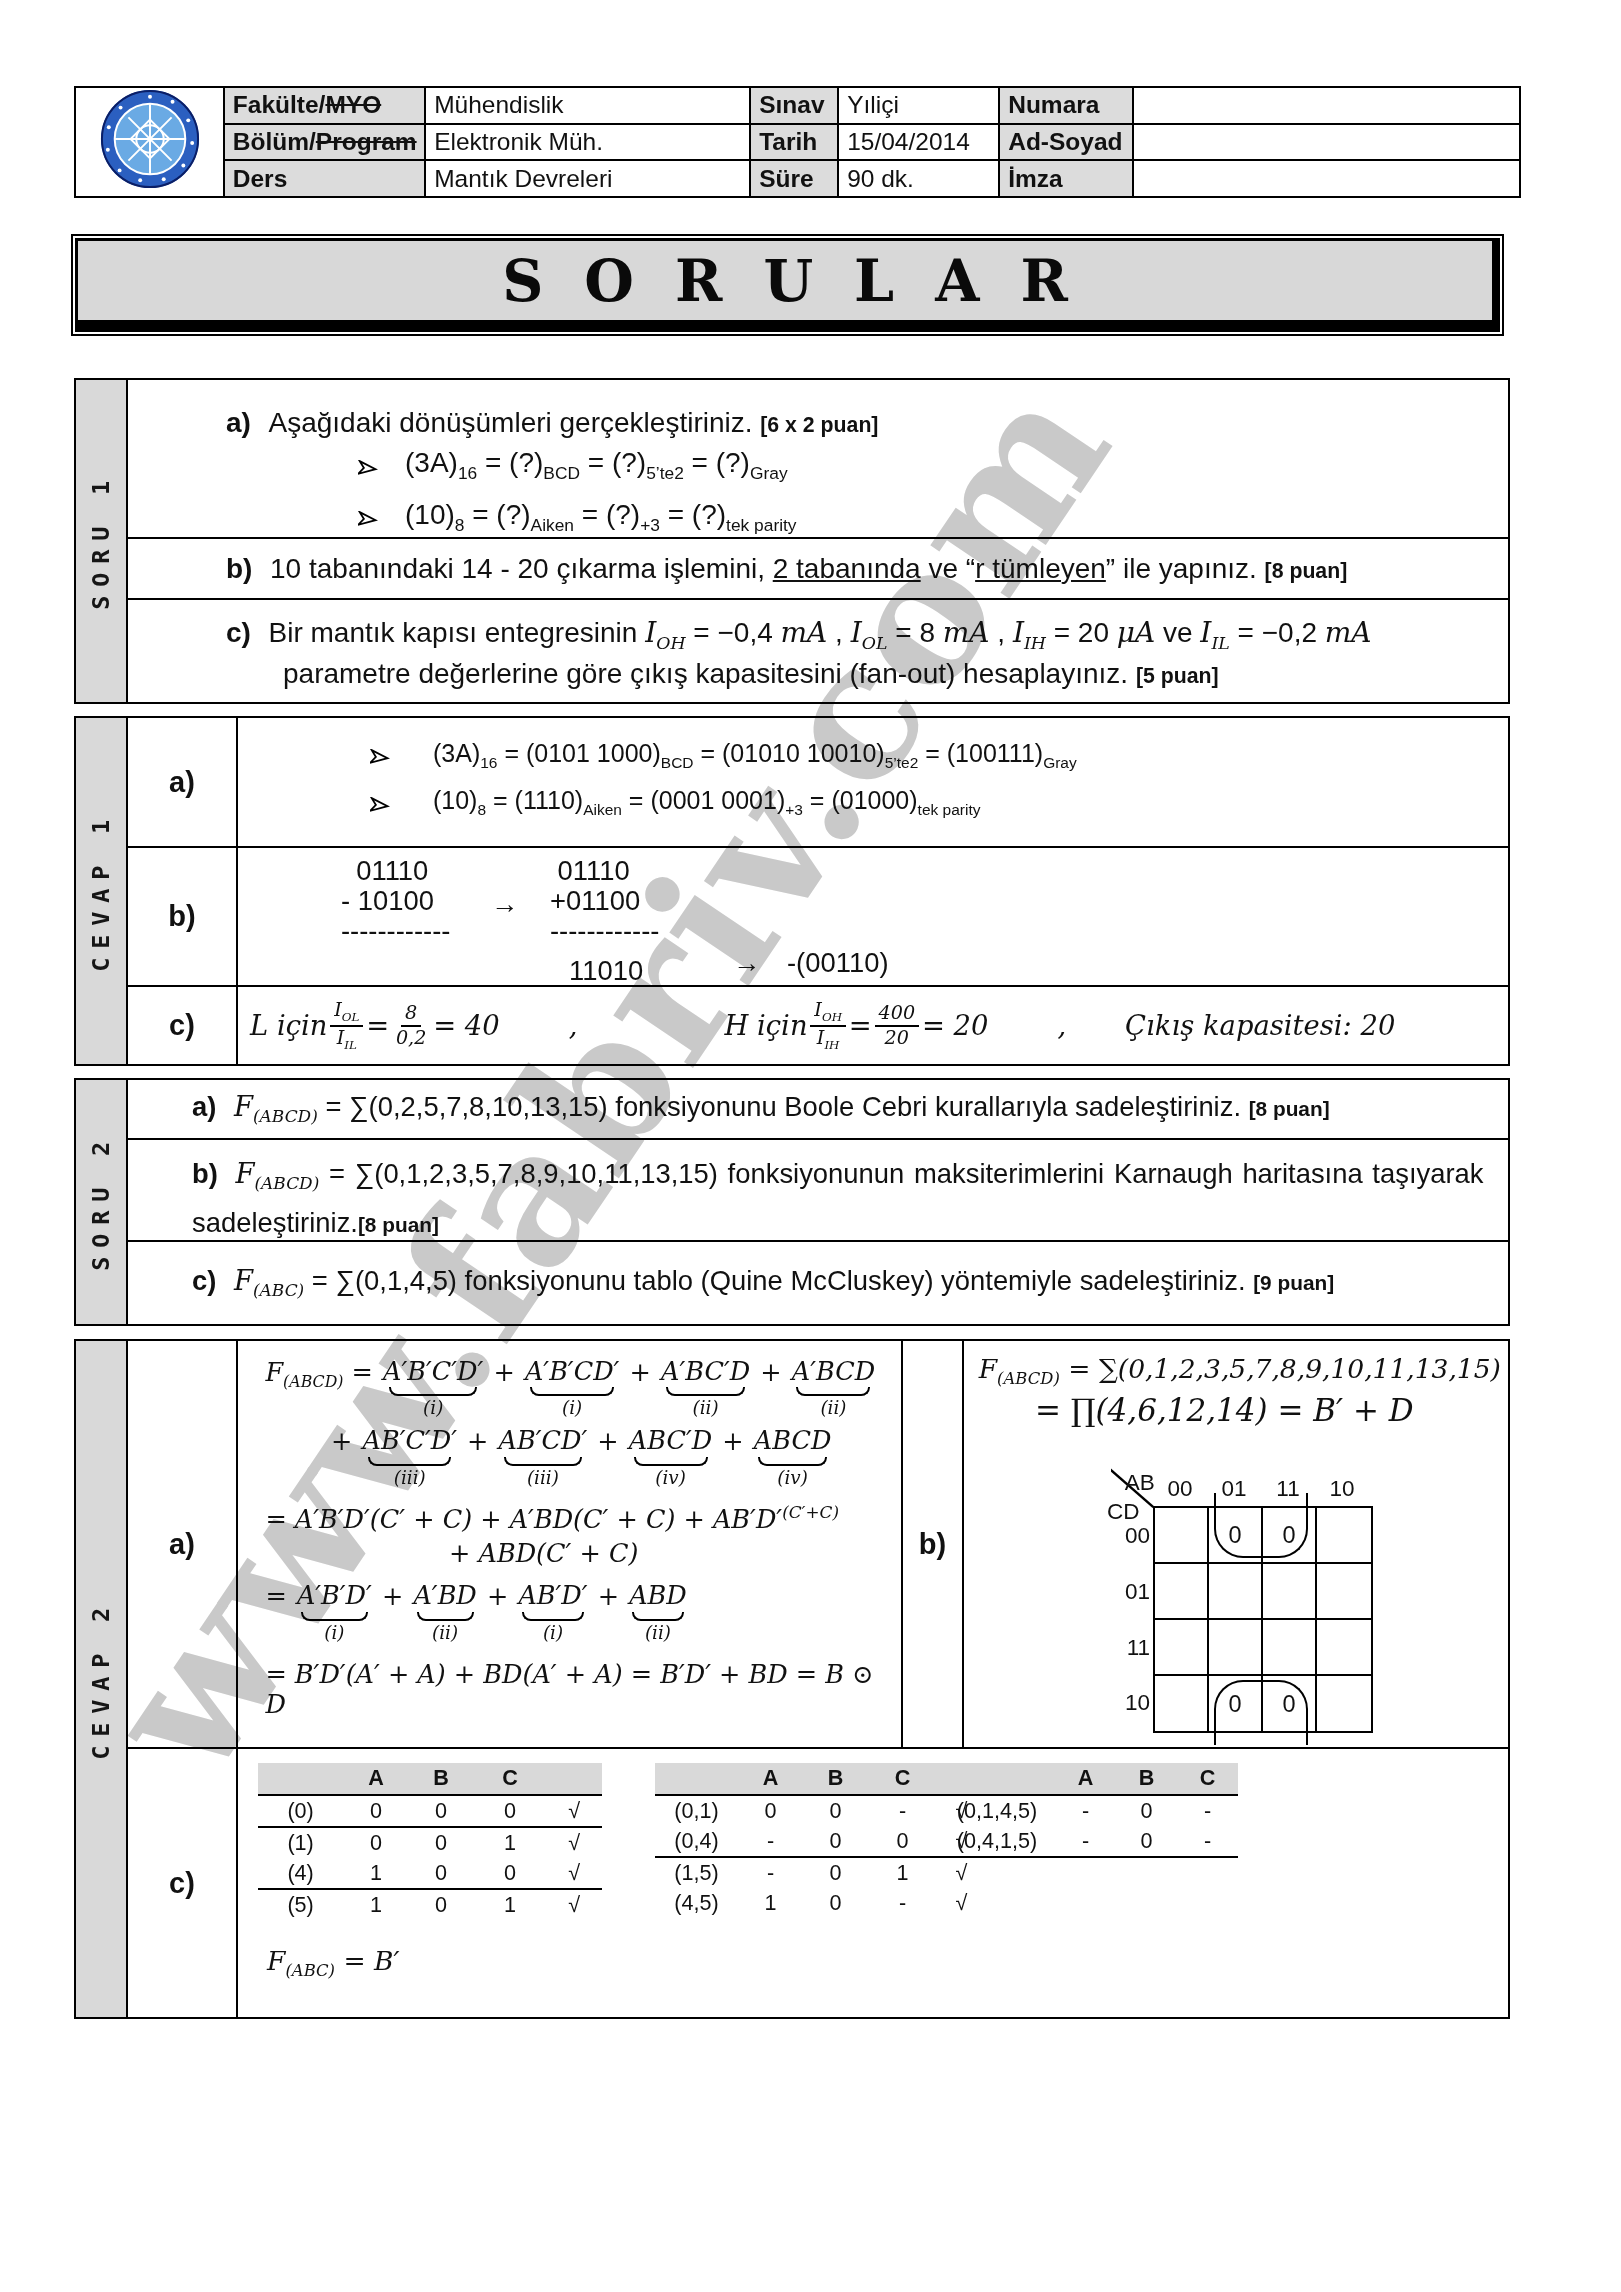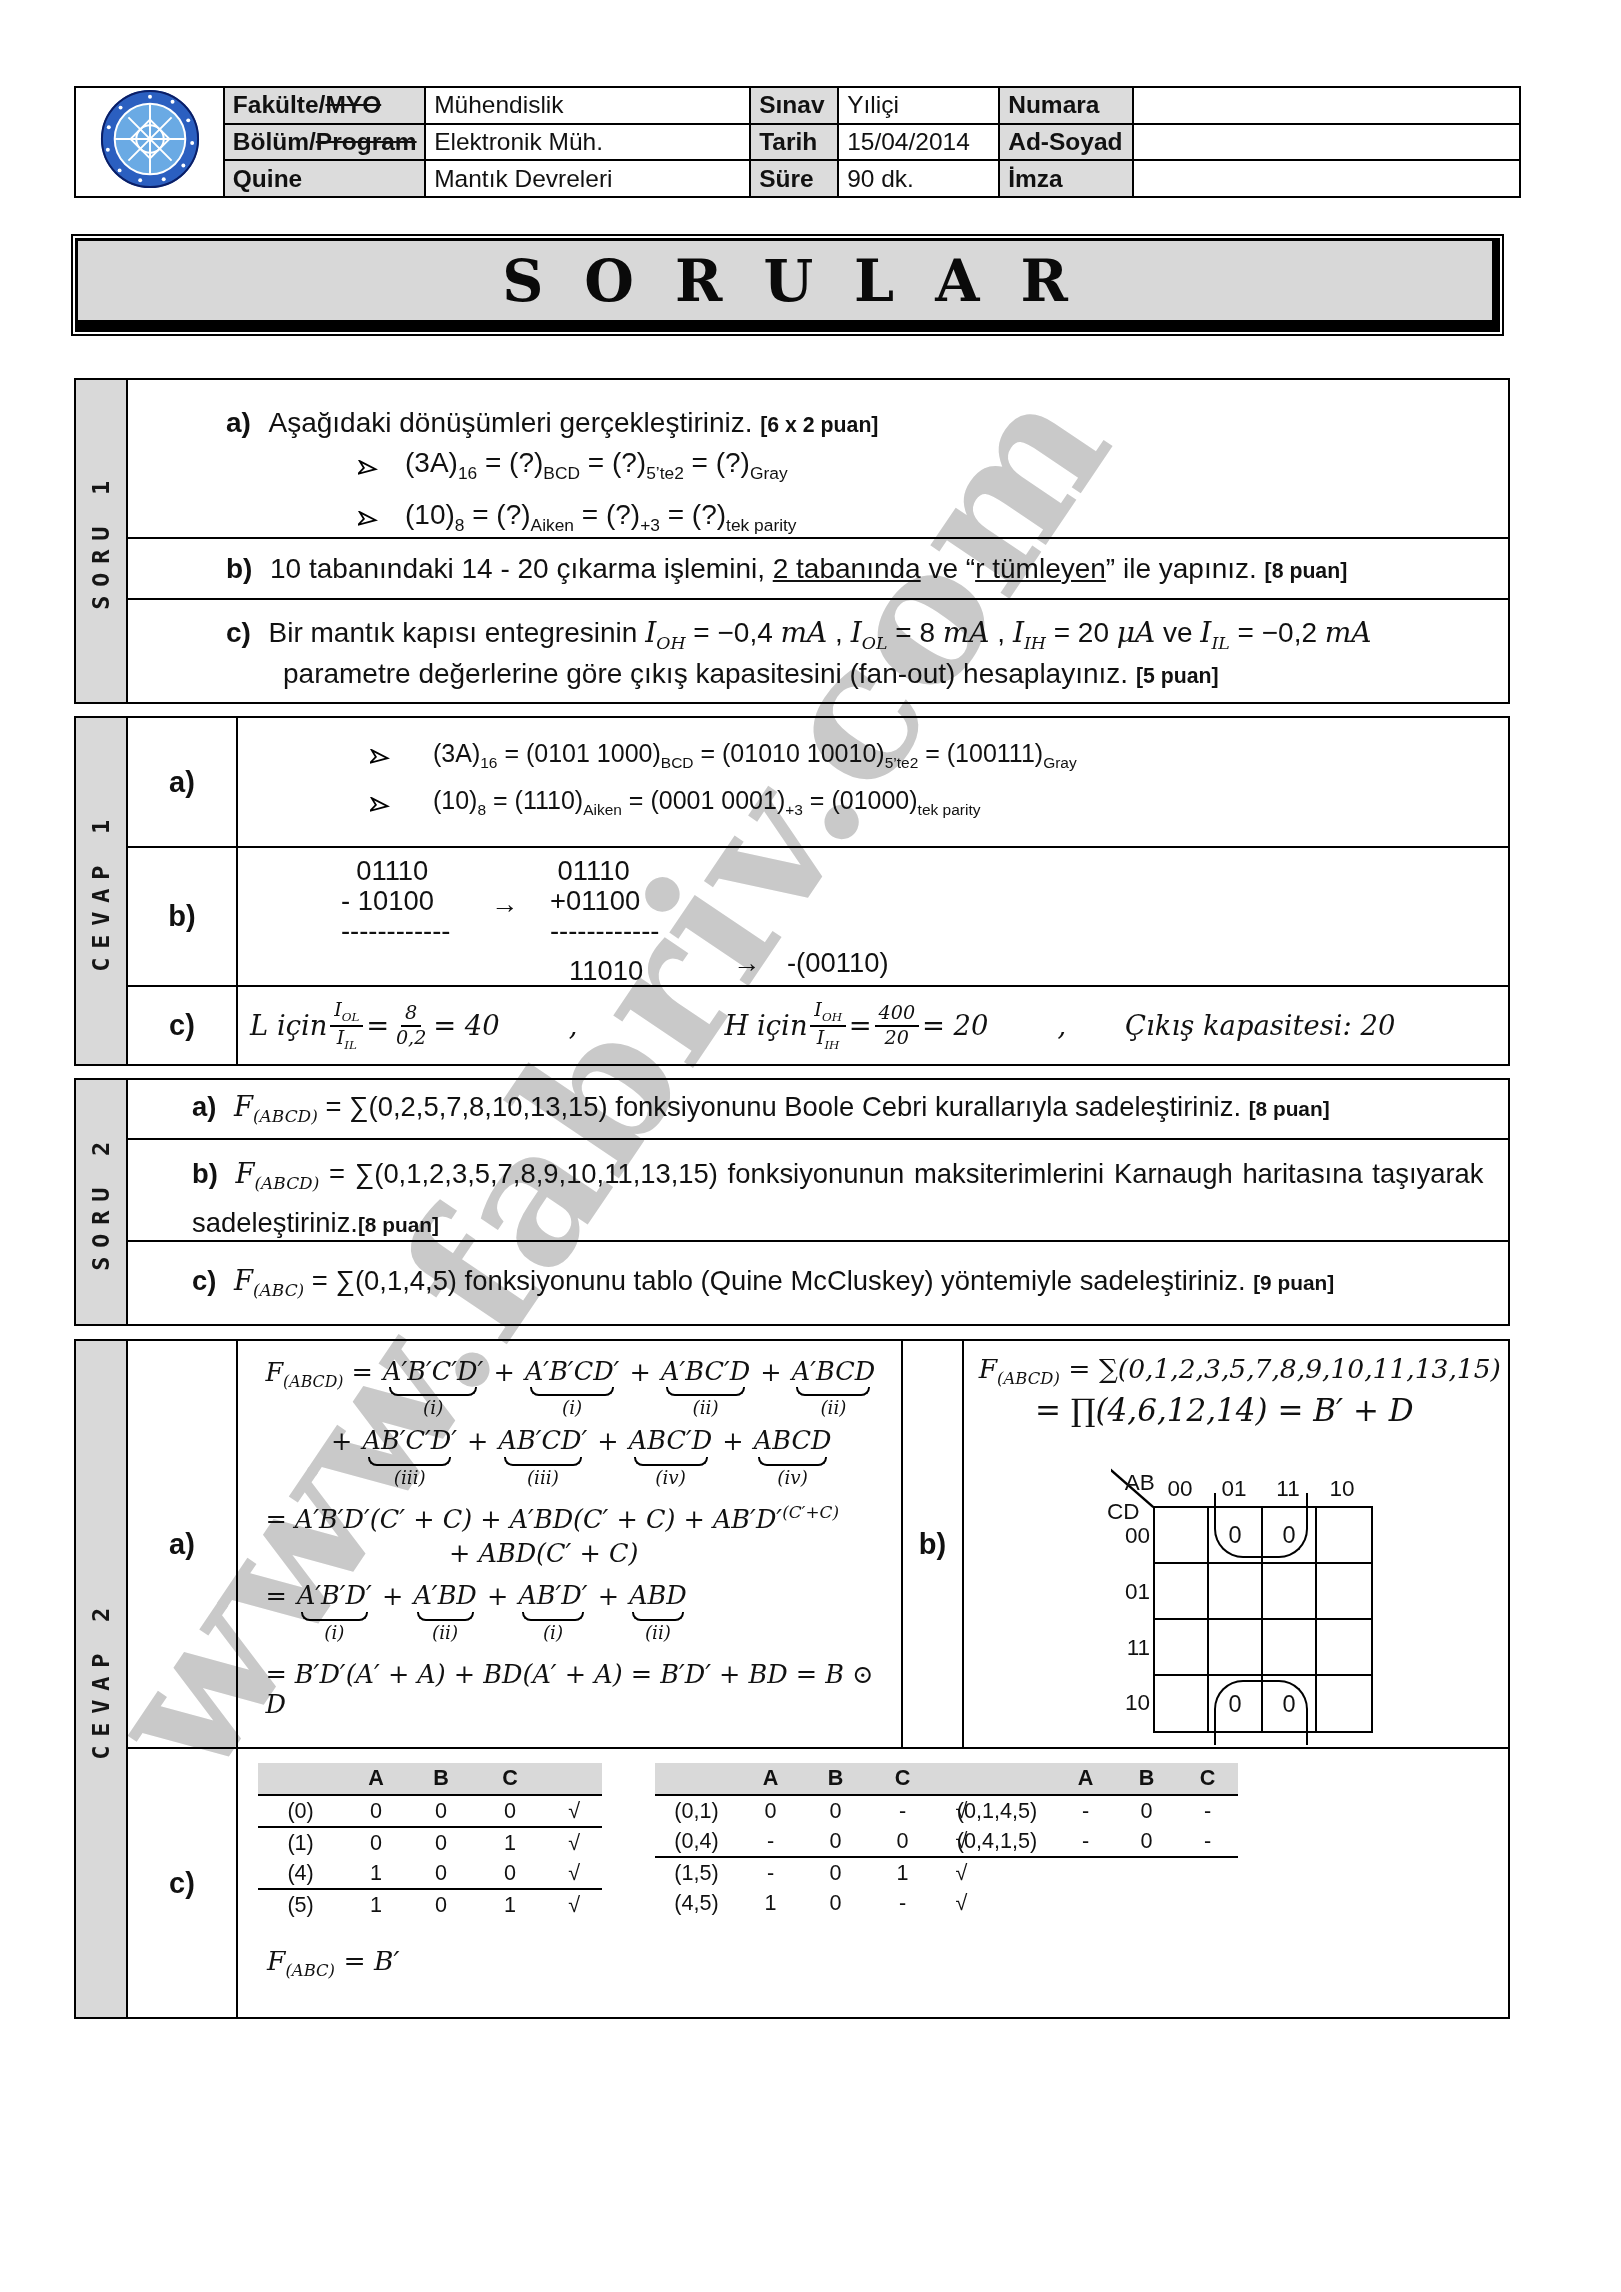--- a/index.html
+++ b/index.html
@@ -183,21 +183,21 @@
     </tr>
     <tr>
       <td class="lbl"><span>Bölüm/</span><span class="strike">Program</span></td>
       <td class="val">Elektronik Müh.</td>
       <td class="lbl">Tarih</td>
       <td class="val">15/04/2014</td>
       <td class="lbl">Ad-Soyad</td>
       <td class="val"></td>
     </tr>
     <tr>
-      <td class="lbl"><span>Quine</span><span class="strike"></span></td>
+      <td class="lbl"><span>Ders</span><span class="strike"></span></td>
       <td class="val">Mantık Devreleri</td>
       <td class="lbl">Süre</td>
       <td class="val">90 dk.</td>
       <td class="lbl">İmza</td>
       <td class="val"></td>
     </tr>
   </tbody>
     </table>
 
   <div class="banner-outer">

